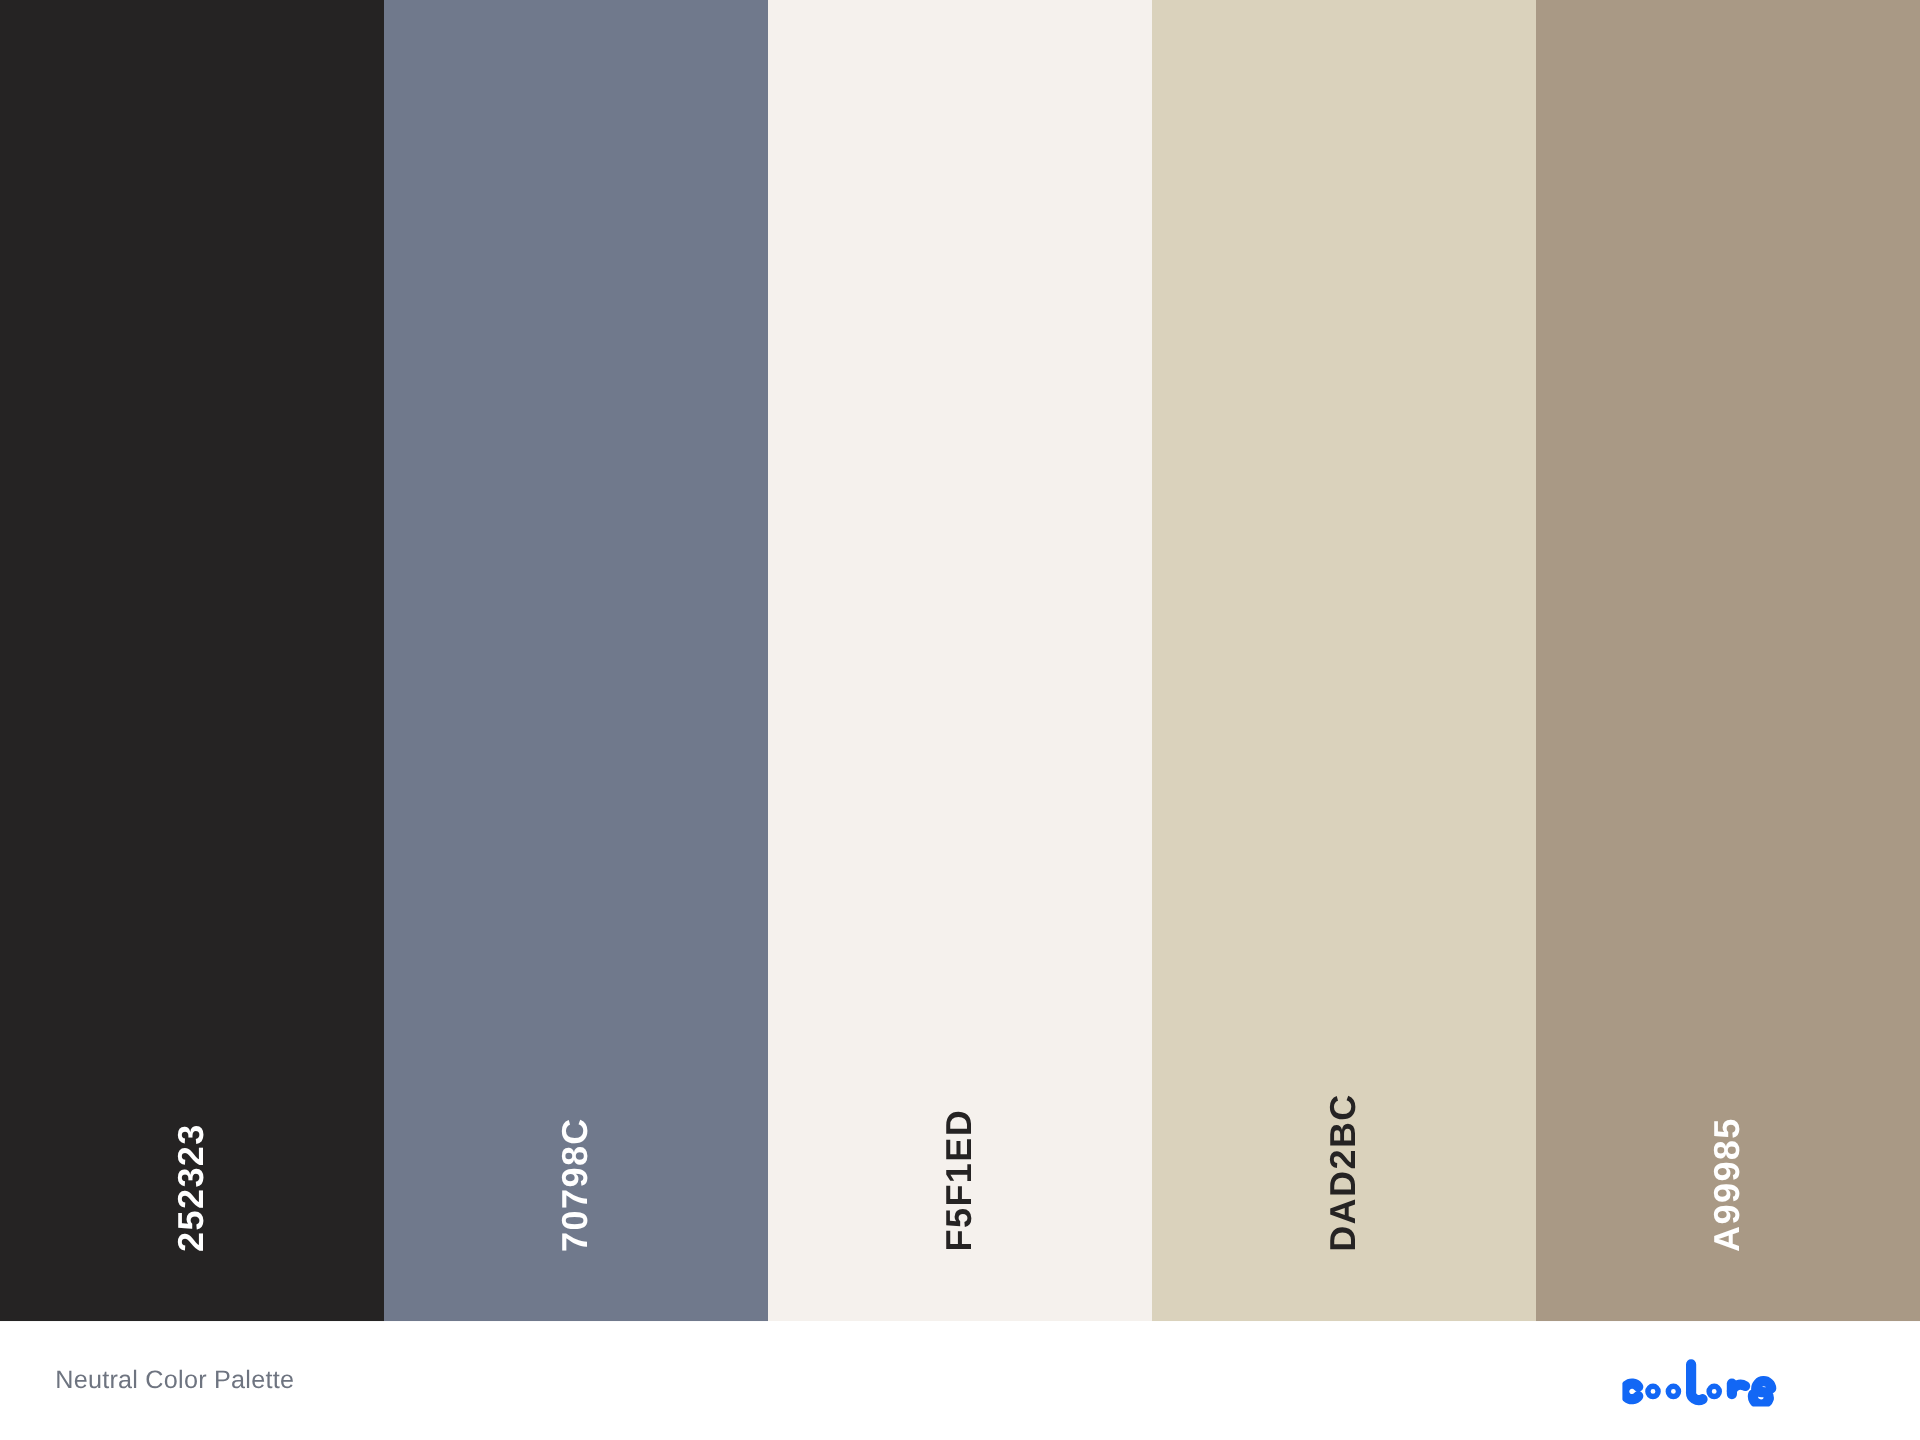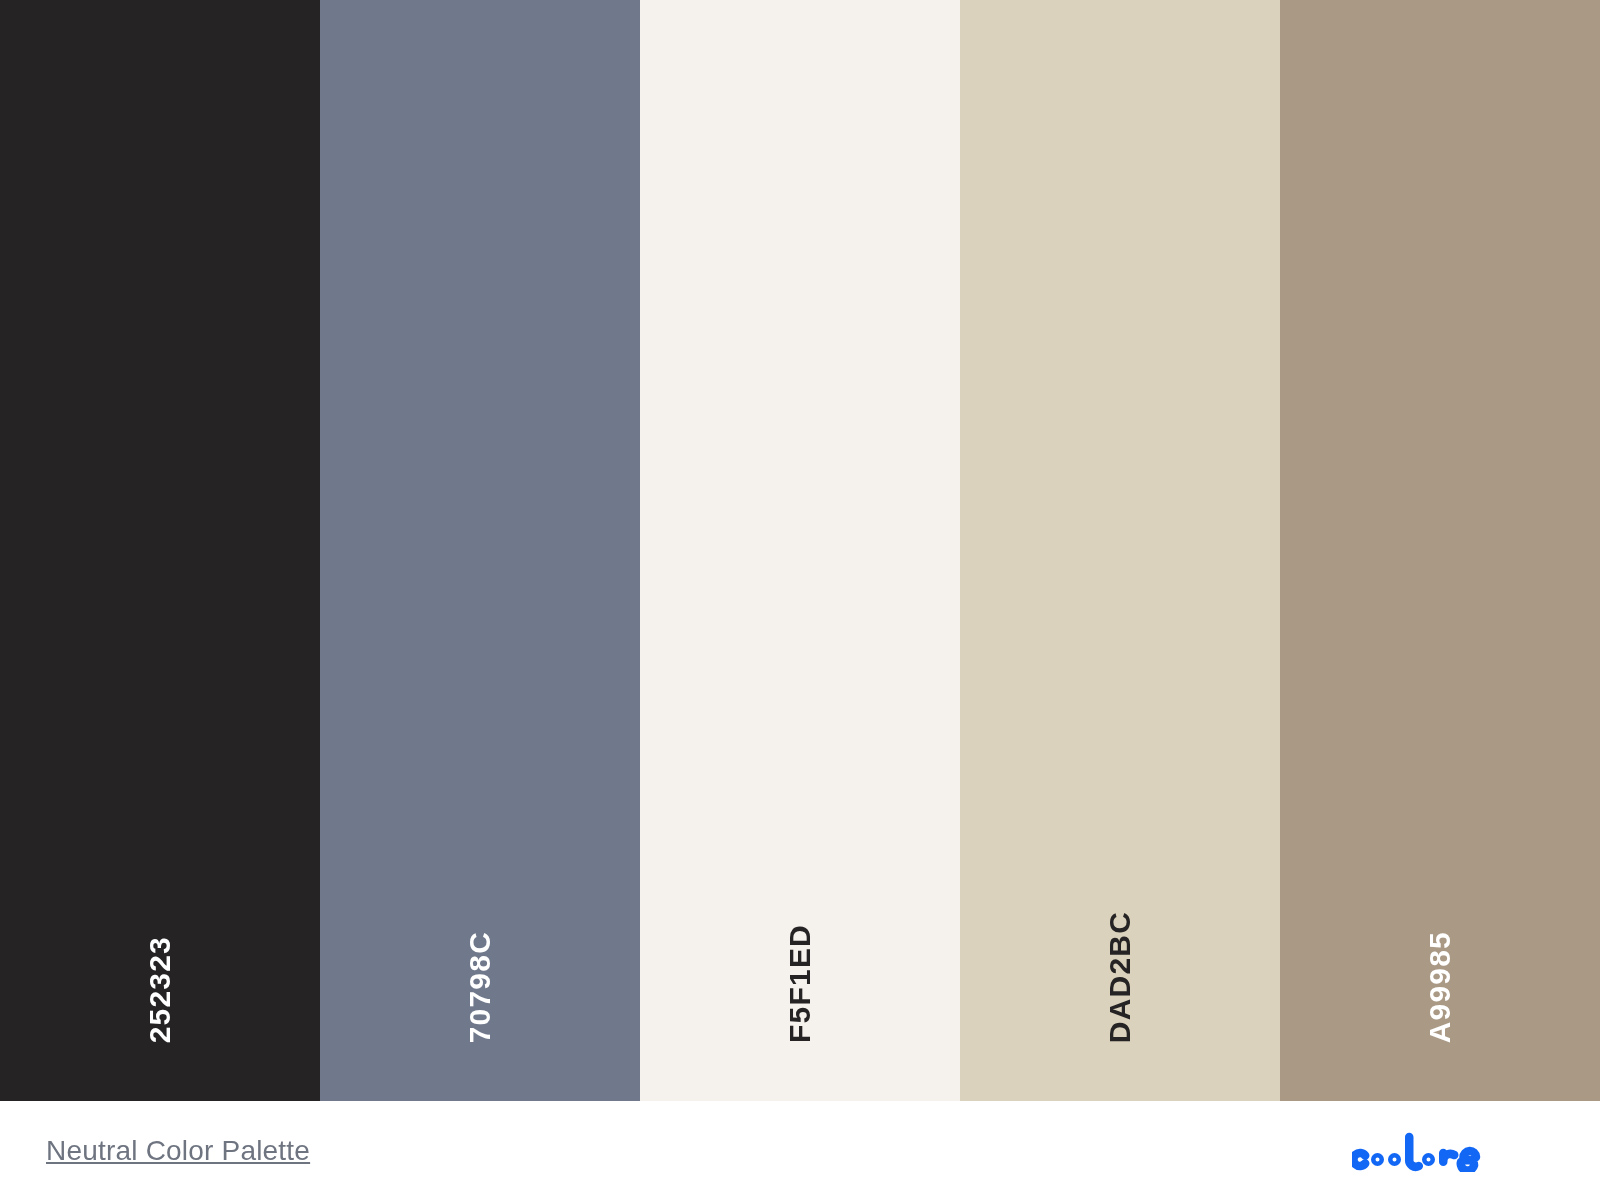--- a/index.html
+++ b/index.html
@@ -70,26 +70,25 @@
     display: flex;
     flex-direction: row;
     align-items: center;
     justify-content: space-between;
     padding: 0 62px 0 46px;
     flex: 1 1 auto;
   }
 
   .footer-title {
     font-family: "Liberation Sans", sans-serif;
-    font-size: 28px;
+    font-size: 21px;
     font-weight: normal;
     color: #6e7480;
     letter-spacing: 0.2px;
     white-space: nowrap;
-    text-decoration: underline;
   }
 
   .brand-logo {
     display: flex;
     align-items: center;
     height: 46px;
   }
 
   .brand-logo svg { display: block; }
 </style>

